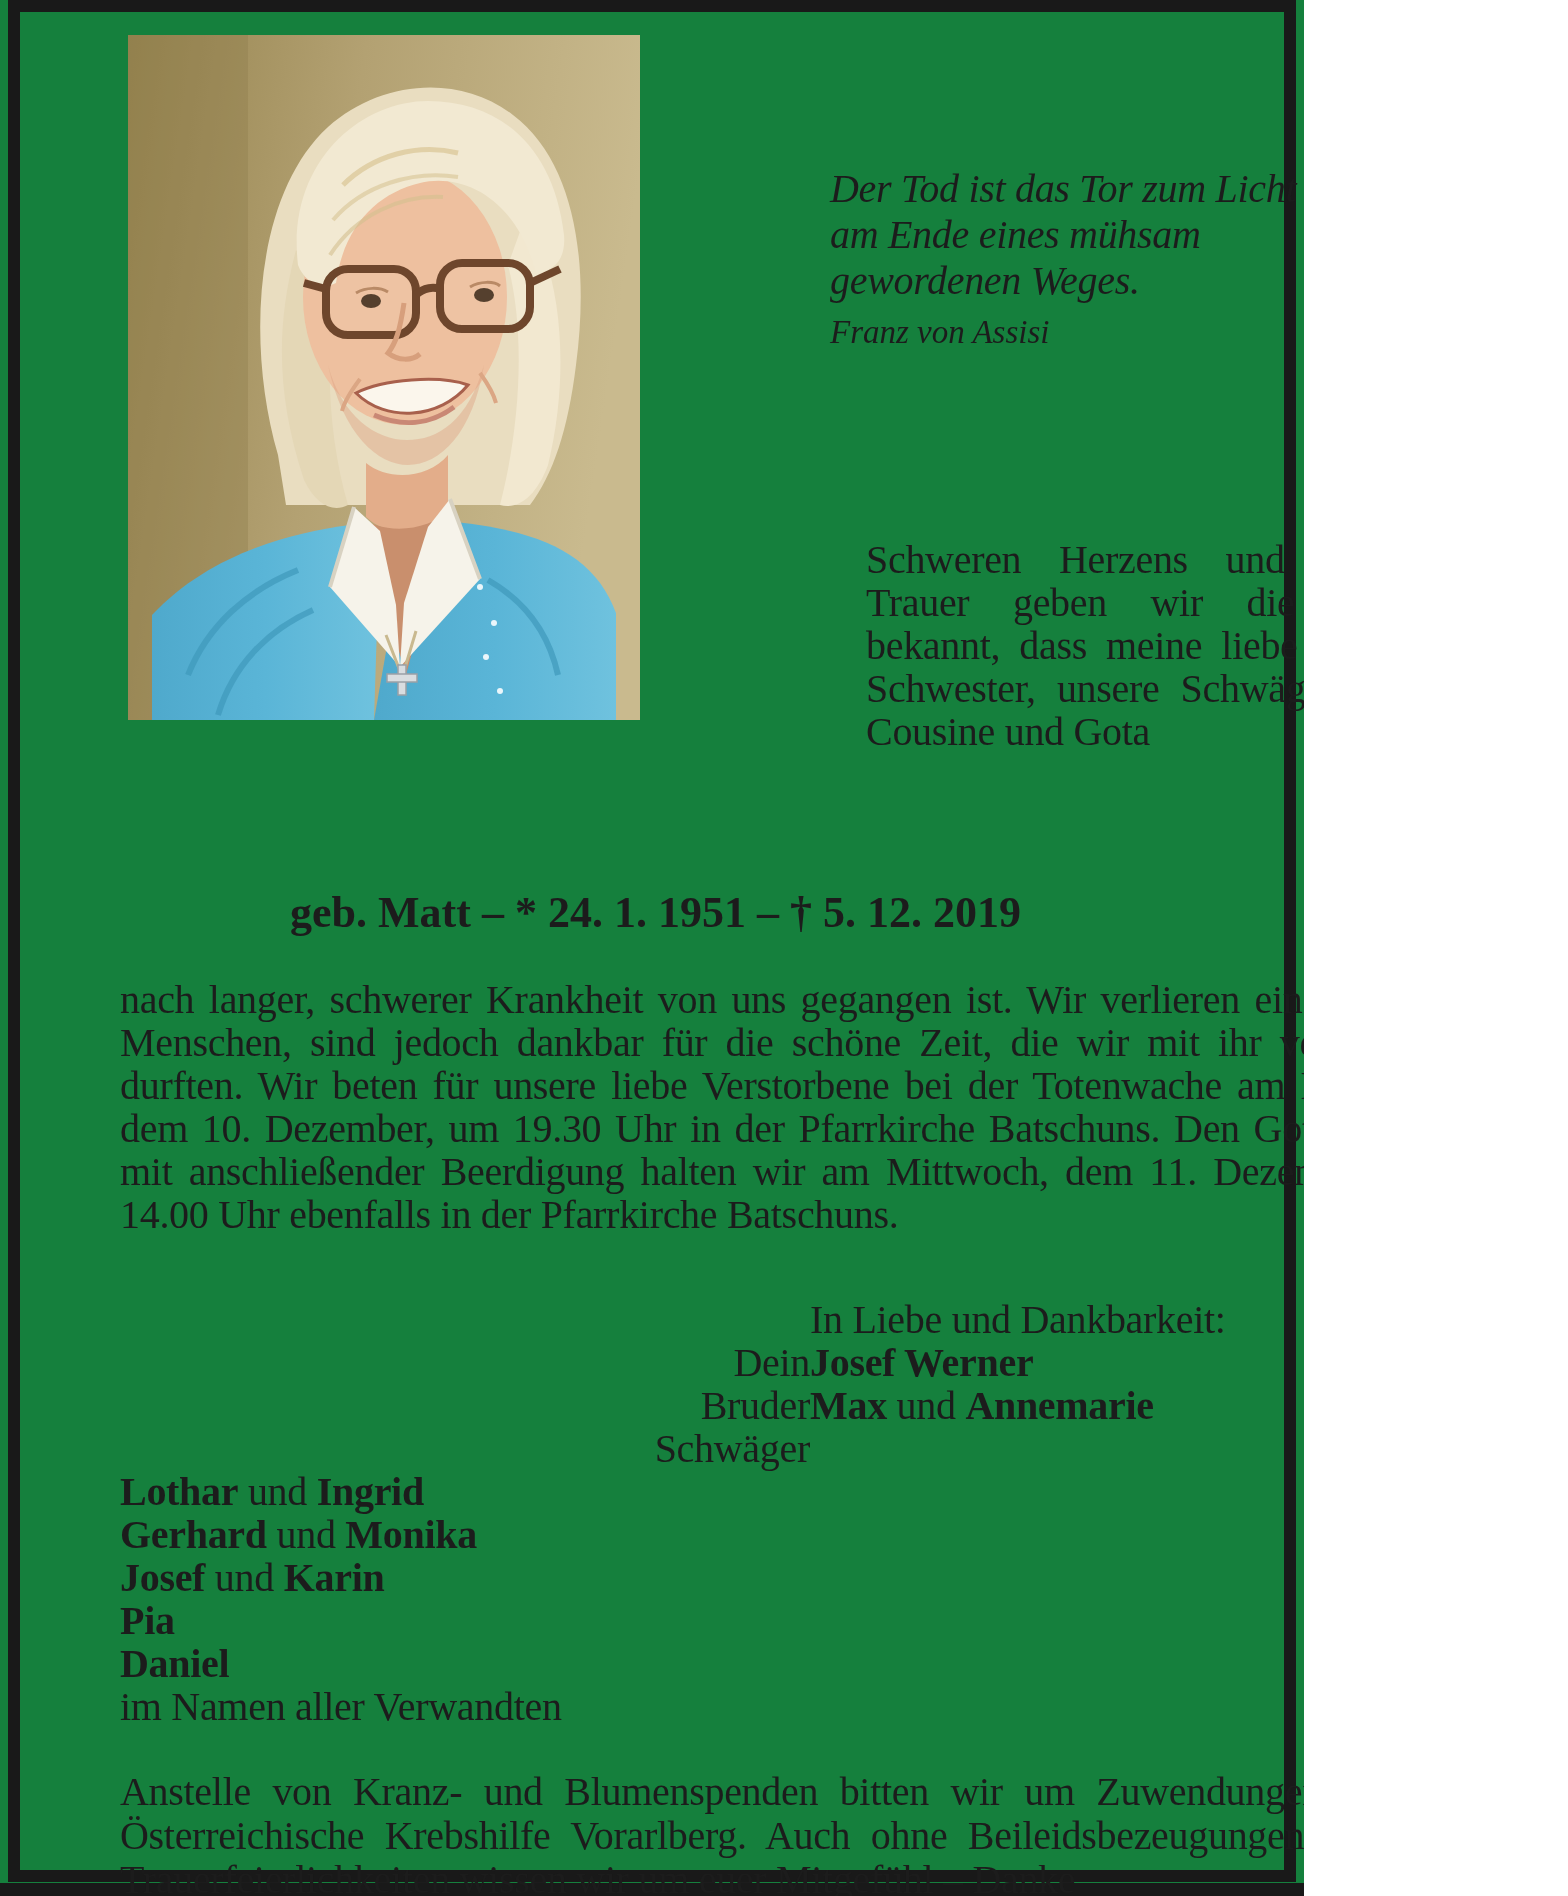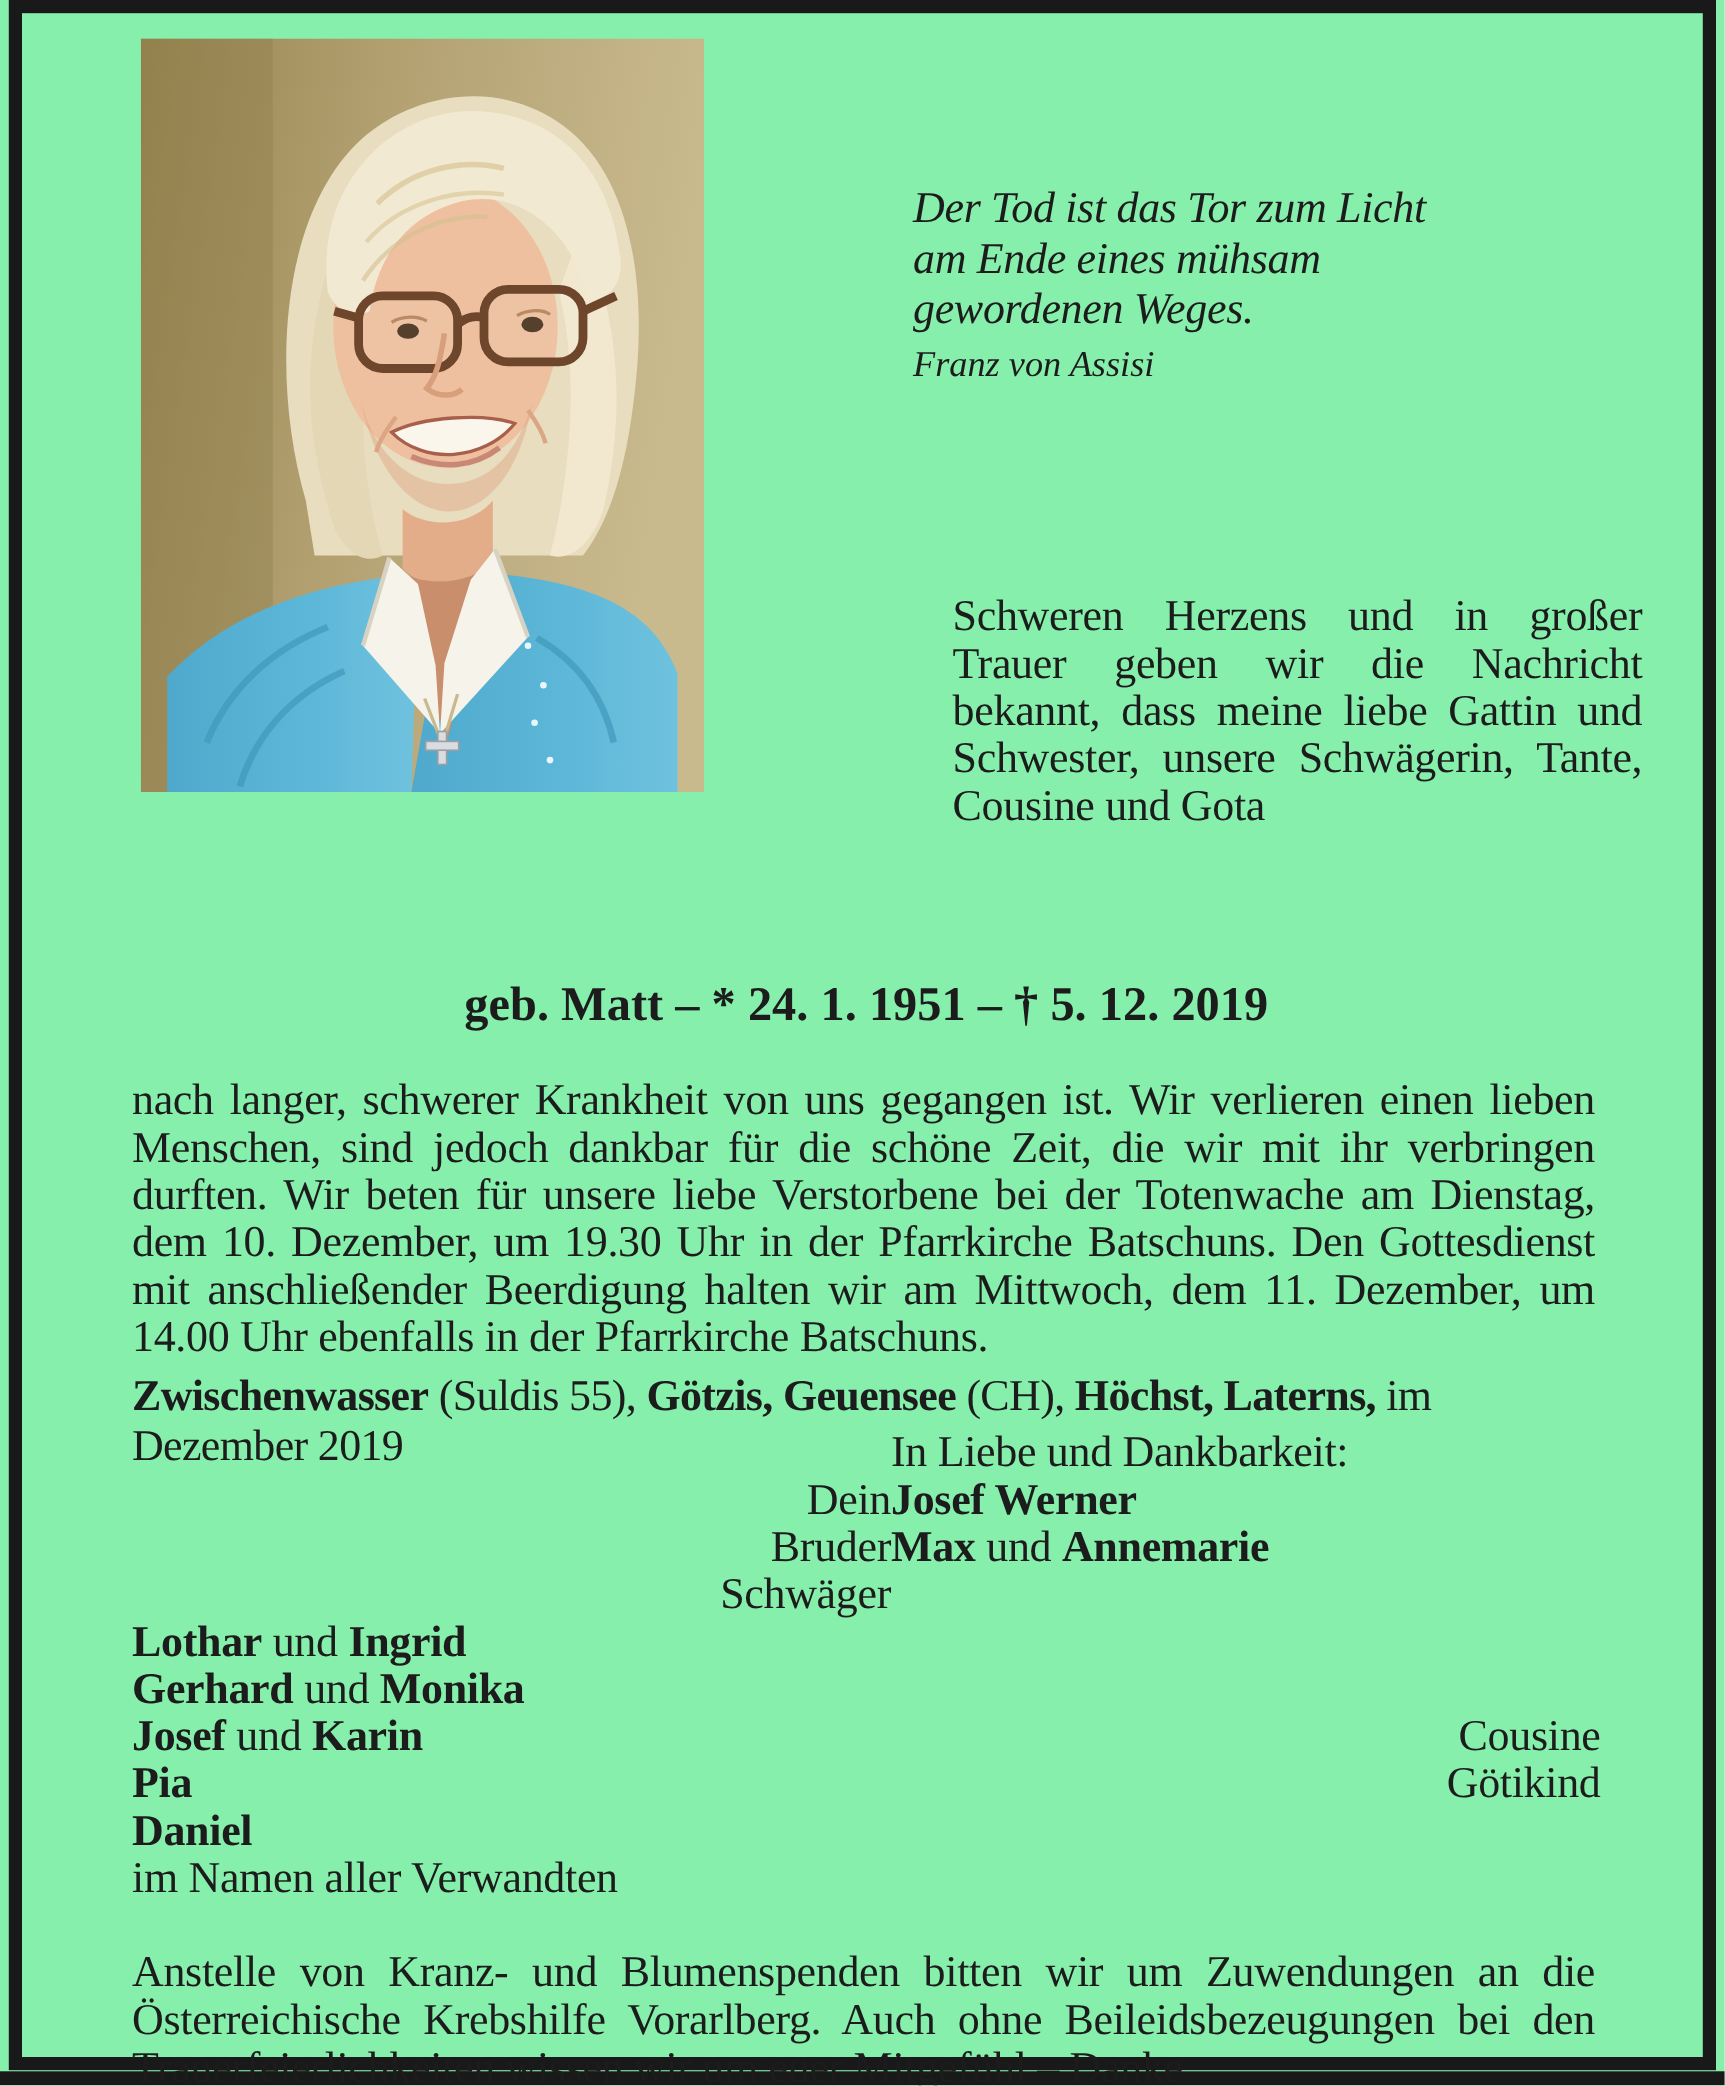--- a/index.html
+++ b/index.html
@@ -2,22 +2,22 @@
 <html lang="de" style="--text: #1c1c1c; --frame: #191919;"><head>
 <meta charset="utf-8">
 <style>
   :root{
     --text:#1c1c1c;
     --frame:#191919;
   }
   html,body{margin:0;padding:0;background:#ffffff;}
   .sheet{
     position:relative;
-    width:1568px;height:1896px;
-    background:#86efac;
+    width:1304px;height:1896px;
+    background:#15803d;
     font-family:"Liberation Serif","DejaVu Serif",serif;
     color:var(--text);
     overflow:hidden;
   }
   
   .frame{
     position:absolute;left:8px;right:8px;top:0;bottom:14px;
     border:12px solid var(--frame);
     pointer-events:none;
   }
@@ -188,21 +188,20 @@
 am Ende eines mühsam
 gewordenen Weges.</div>
   <div class="quote-attribution">Franz von Assisi</div>
 
   <p class="intro">Schweren Herzens und in großer Trauer geben wir die Nachricht bekannt, dass meine liebe Gattin und Schwester, unsere Schwägerin, Tante, Cousine und Gota</p>
 
   <div class="life-dates">geb. Matt – * 24. 1. 1951 – † 5. 12. 2019</div>
 
   <p class="announcement">nach langer, schwerer Krankheit von uns gegangen ist. Wir verlieren einen lieben Menschen, sind jedoch dankbar für die schöne Zeit, die wir mit ihr verbringen durften. Wir beten für unsere liebe Verstorbene bei der Totenwache am Dienstag, dem 10. Dezember, um 19.30 Uhr in der Pfarrkirche Batschuns. Den Gottesdienst mit anschließender Beerdigung halten wir am Mittwoch, dem 11. Dezember, um 14.00 Uhr ebenfalls in der Pfarrkirche Batschuns.</p>
 
-  <p class="origin"><span class="b">Zwischenwasser</span><span> (Suldis 55), </span><span class="b">Götzis, Geuensee</span><span> (CH), </span><span class="b">Höchst, Laterns,</span><span> im Dezember 2019</span></p>
 
   <div class="mourners">
     <div class="m-label"></div>
     <div class="m-name"><span>In Liebe und Dankbarkeit:</span></div>
 
     <div class="m-label">Dein</div>
     <div class="m-name"><span class="b">Josef Werner</span></div>
 
     <div class="m-label">Bruder</div>
     <div class="m-name"><span class="b">Max</span><span> und </span><span class="b">Annemarie</span></div>

